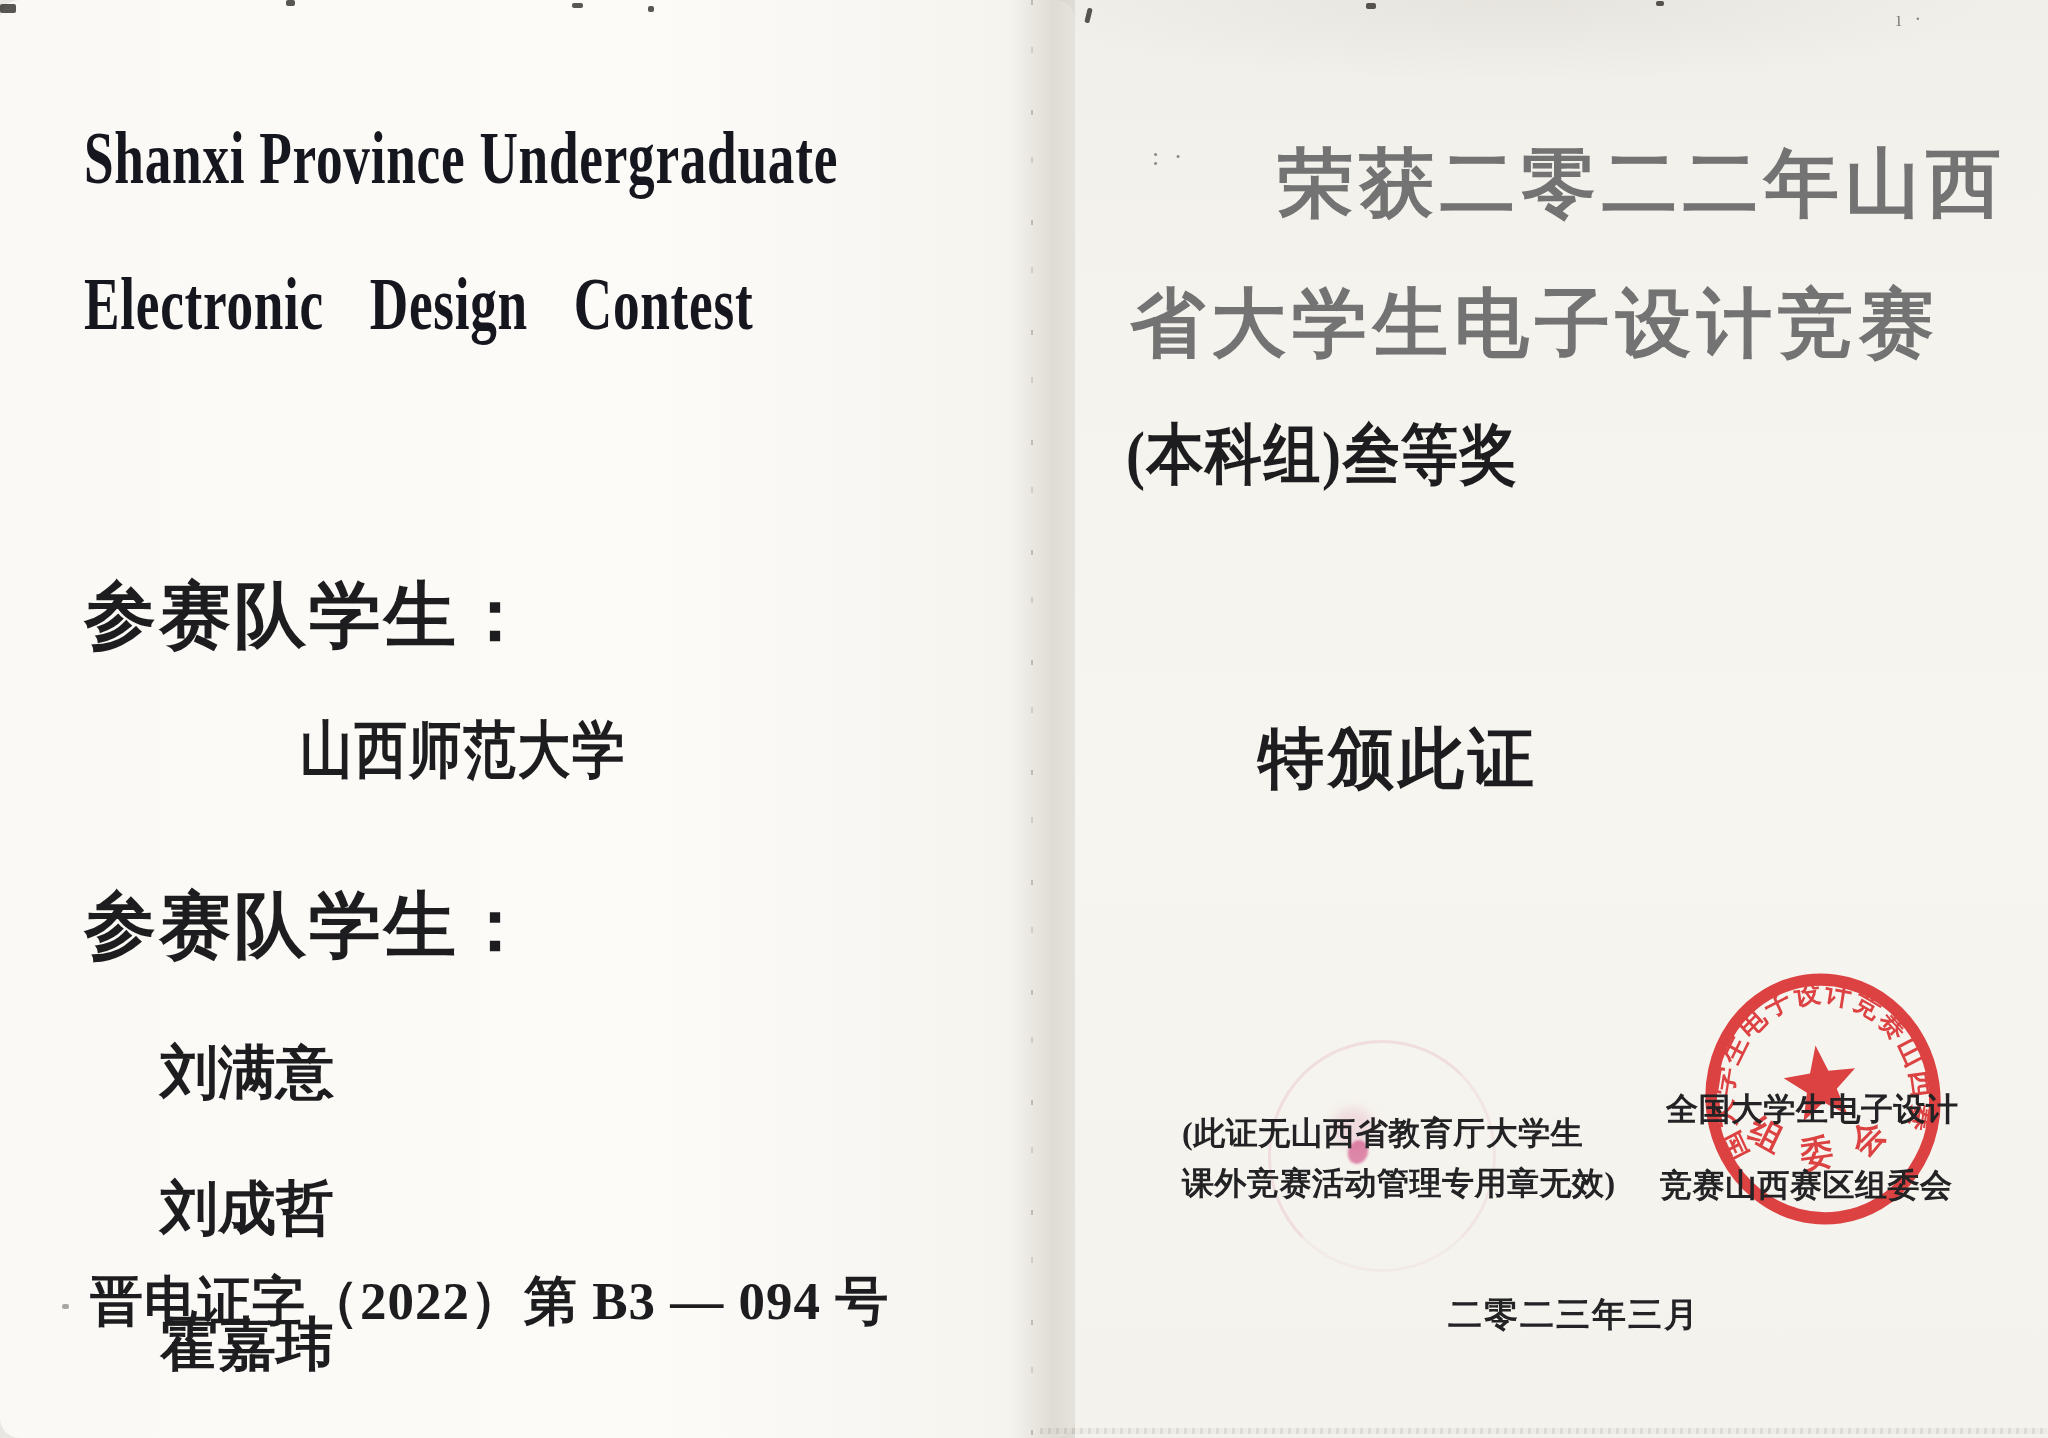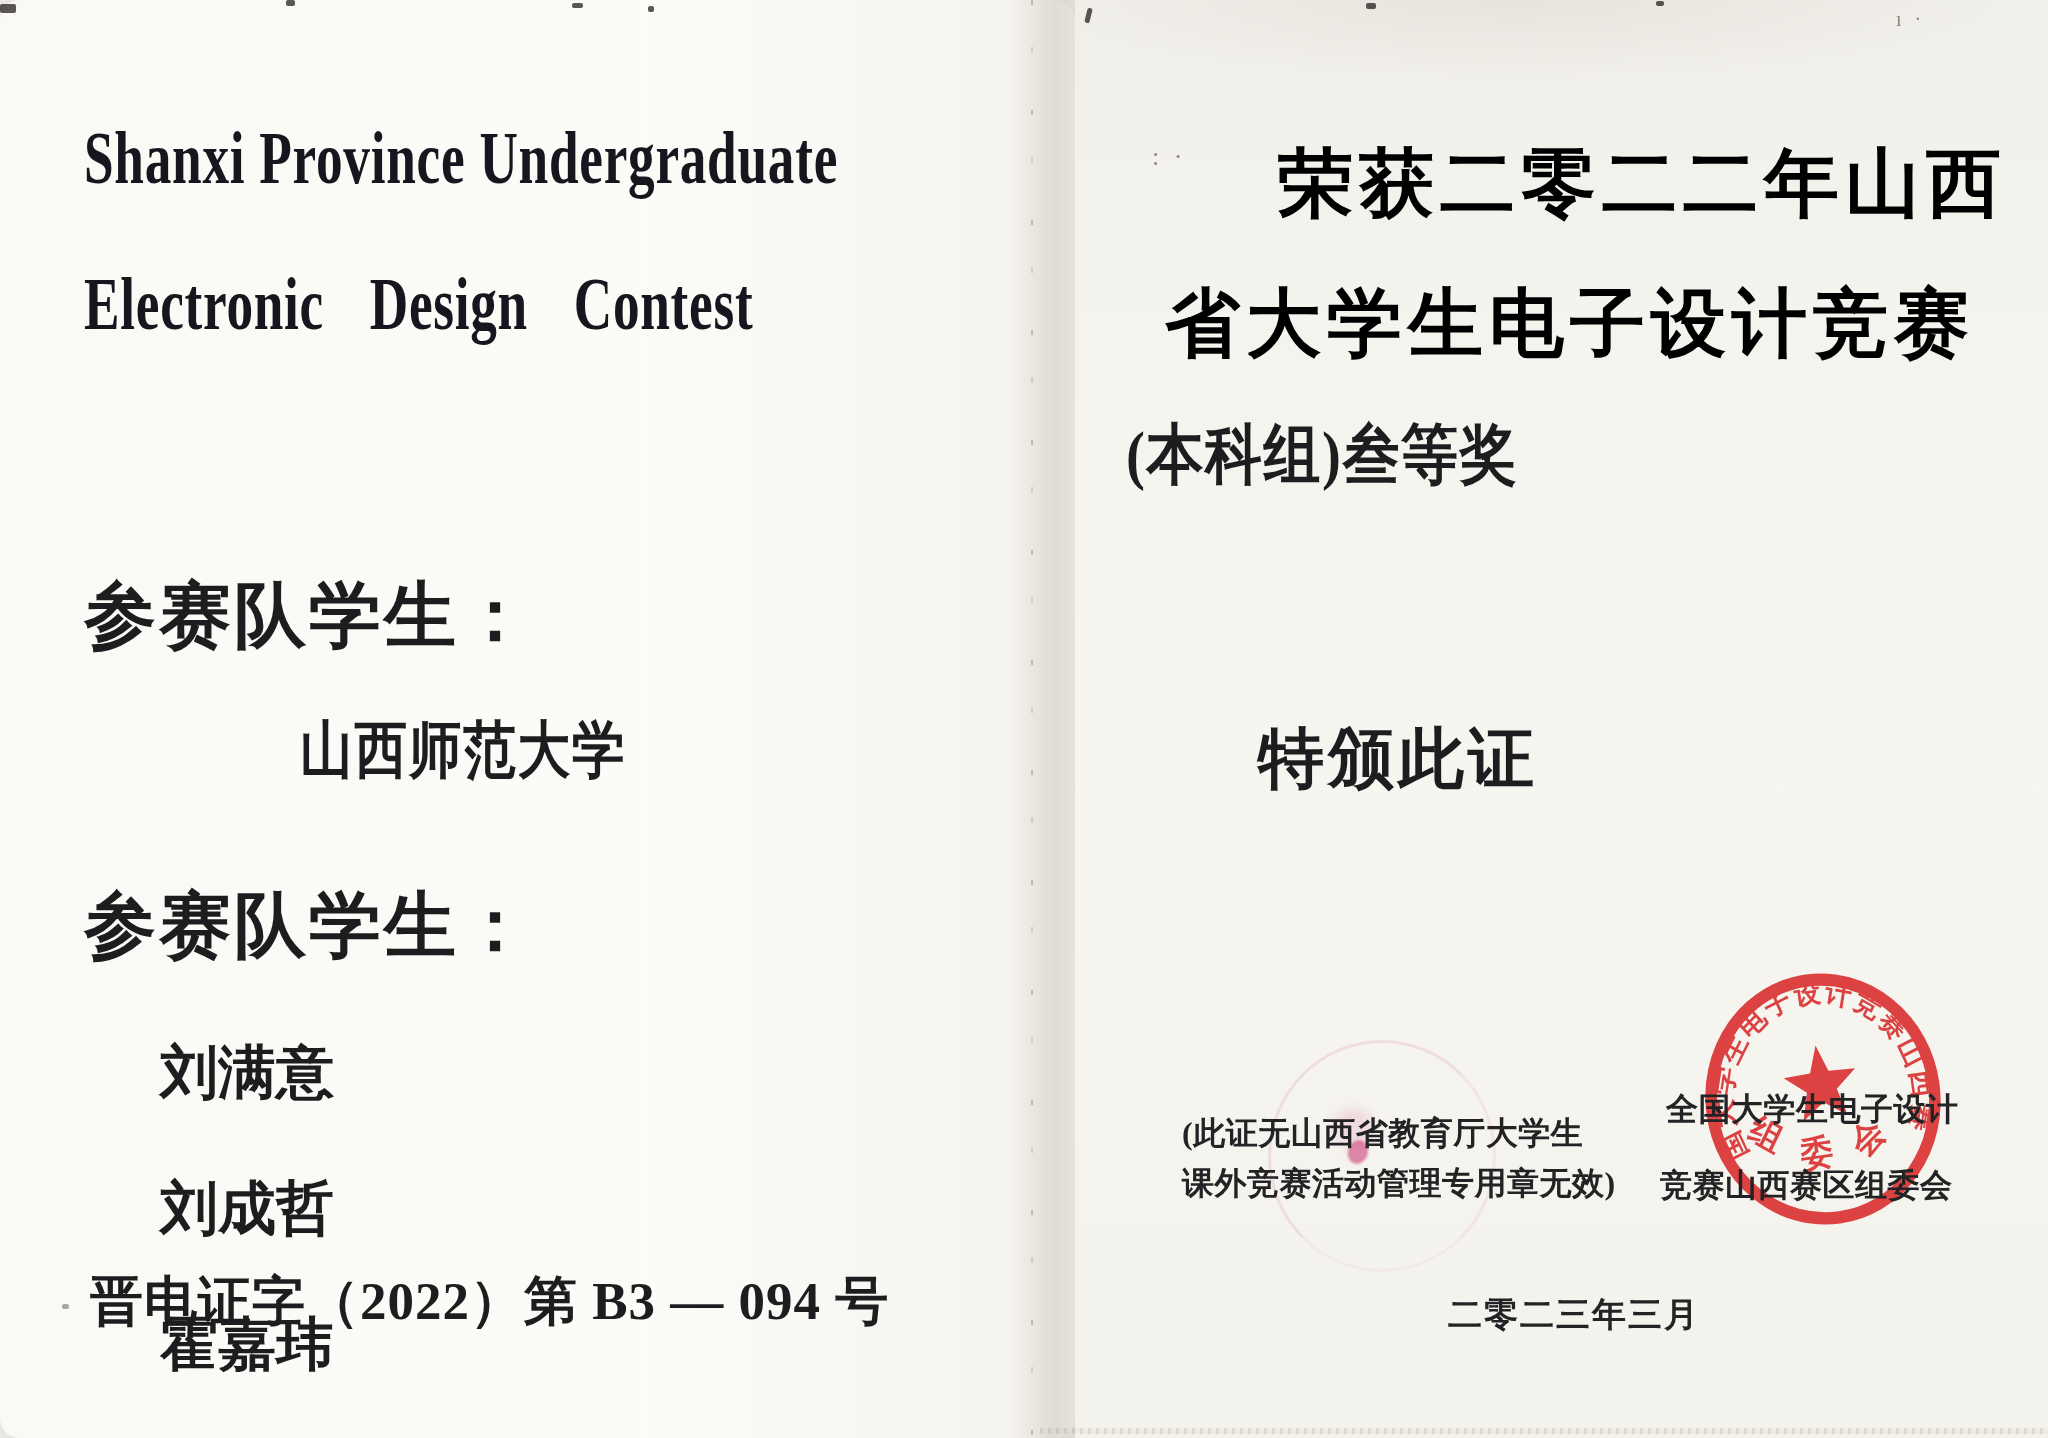--- a/index.html
+++ b/index.html
@@ -33,21 +33,21 @@
   .txt{position:absolute;white-space:nowrap;color:#1d1d1f;}
   .en{
     font-weight:bold;color:#16161f;font-size:74px;
     transform:scaleX(.72);transform-origin:0 0;letter-spacing:1px;
   }
   .en.spread{word-spacing:44px;}
   .cn-label{font-size:72px;font-weight:bold;letter-spacing:3px;}
   .cn-school{font-size:62px;font-weight:bold;transform:scaleX(.85);transform-origin:0 0;letter-spacing:2px;}
   .names{position:absolute;display:flex;gap:58px;font-size:58px;font-weight:bold;color:#1d1d1f;flex-direction:column;}
   .cert-no{font-size:53px;font-weight:bold;letter-spacing:1px;text-align:right;}
-  .award{font-size:75px;font-weight:bold;letter-spacing:6px;color:#000000;}
+  .award{font-size:75px;font-weight:bold;letter-spacing:6px;color:#737373;}
   .award3{font-size:66px;font-weight:bold;letter-spacing:2px;transform:scaleX(.86);transform-origin:0 0;}
   .grant{font-size:66px;font-weight:bold;letter-spacing:4px;}
   .small{font-size:32px;font-weight:bold;letter-spacing:.5px;color:#232325;}
   .date{font-size:34px;font-weight:bold;letter-spacing:2px;color:#232325;}
   .seal-wrap{
     position:absolute;left:1686px;top:962px;width:274px;height:274px;
     transform:rotate(-8deg) scaleY(1.07);opacity:.88;
   }
   .faint-stamp{
     position:absolute;left:1268px;top:1040px;width:222px;height:226px;border-radius:50%;
@@ -92,21 +92,21 @@
 
     <div class="txt cert-no" style="left:90px;top:1266px;">晋电证字（2022）第 B3 — 094 号</div>
   </div>
 
   <div class="fold"></div>
   <div class="crease"></div>
 
   <div class="page-right"></div>
 
   <div class="txt award" style="left:1278px;top:134px;">荣获二零二二年山西</div>
-  <div class="txt award" style="left:1130px;top:274px;margin-left:35px;">省大学生电子设计竞赛</div>
+  <div class="txt award" style="left:1130px;top:274px;">省大学生电子设计竞赛</div>
   <div class="txt award3" style="left:1126px;top:410px;">(本科组)叁等奖</div>
 
   <div class="txt grant" style="left:1258px;top:714px;">特颁此证</div>
 
   <div class="faint-stamp"></div>
   <div class="stamp-smudge"></div>
   <div class="stamp-blob"></div>
 
   <div class="txt small" style="left:1182px;top:1112px;text-align:right;">(此证无山西省教育厅大学生</div>
   <div class="txt small" style="left:1182px;top:1162px;">课外竞赛活动管理专用章无效)</div>

